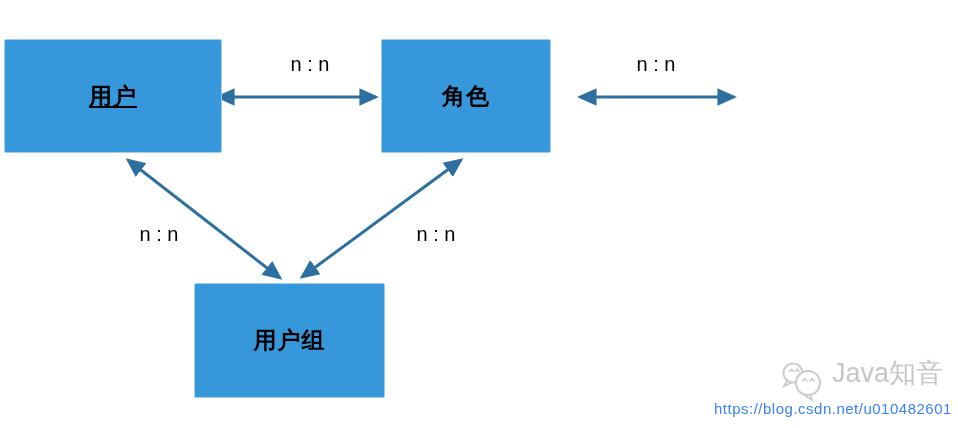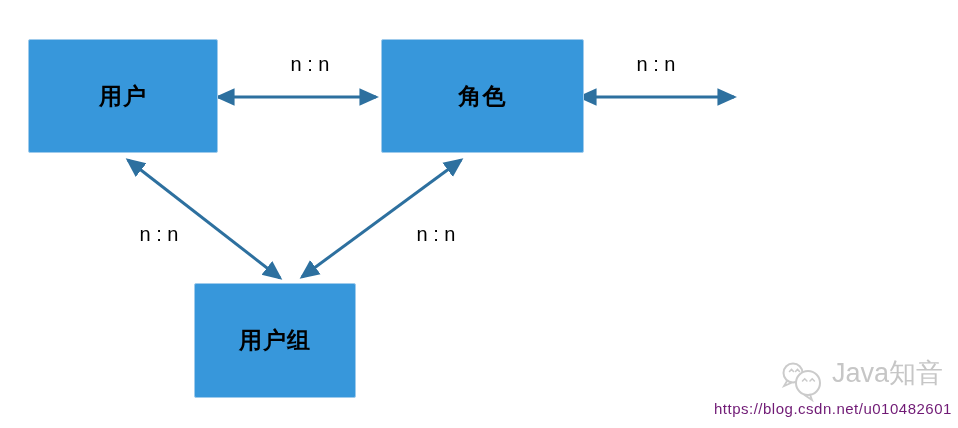--- a/index.html
+++ b/index.html
@@ -28,24 +28,24 @@
     align-items: center;
     justify-content: center;
     box-sizing: border-box;
   }
   .node .node-label {
     color: #000000;
     font-size: 23px;
     font-weight: bold;
     letter-spacing: 1px;
   }
-  .node-user       { left: 28px;  top: 39px;  width: 190px; height: 114px; }
-  .node-role       { left: 381px; top: 39px;  width: 203px; height: 114px; }
+  .node-user       { left: 4px;  top: 39px;  width: 218px; height: 114px; text-decoration: underline; }
+  .node-role       { left: 381px; top: 39px;  width: 170px; height: 114px; }
   .node-permission { left: 742px; top: 39px;  width: 191px; height: 114px; }
-  .node-user-group { left: 194px; top: 283px; width: 162px; height: 115px; }
+  .node-user-group { left: 194px; top: 283px; width: 191px; height: 115px; }
 
   .edge-label {
     position: absolute;
     transform: translate(-50%, -50%);
     color: #000000;
     font-size: 20px;
     font-weight: normal;
     white-space: nowrap;
   }
   .lbl-user-role       { left: 310px; top: 64px; }
@@ -63,21 +63,21 @@
   }
   .wm-brand {
     font-size: 27px;
     line-height: 1;
     white-space: nowrap;
   }
   .wm-url {
     position: absolute;
     left: 714px; top: 400px;
     font-size: 15px;
-    color: #701a75;
+    color: #3b82f6;
     letter-spacing: 0.5px;
     white-space: nowrap;
   }
 </style>
 </head>
 <body>
 
 <div class="canvas">
 
   <svg class="edges" viewBox="0 0 958 428" xmlns="http://www.w3.org/2000/svg">

